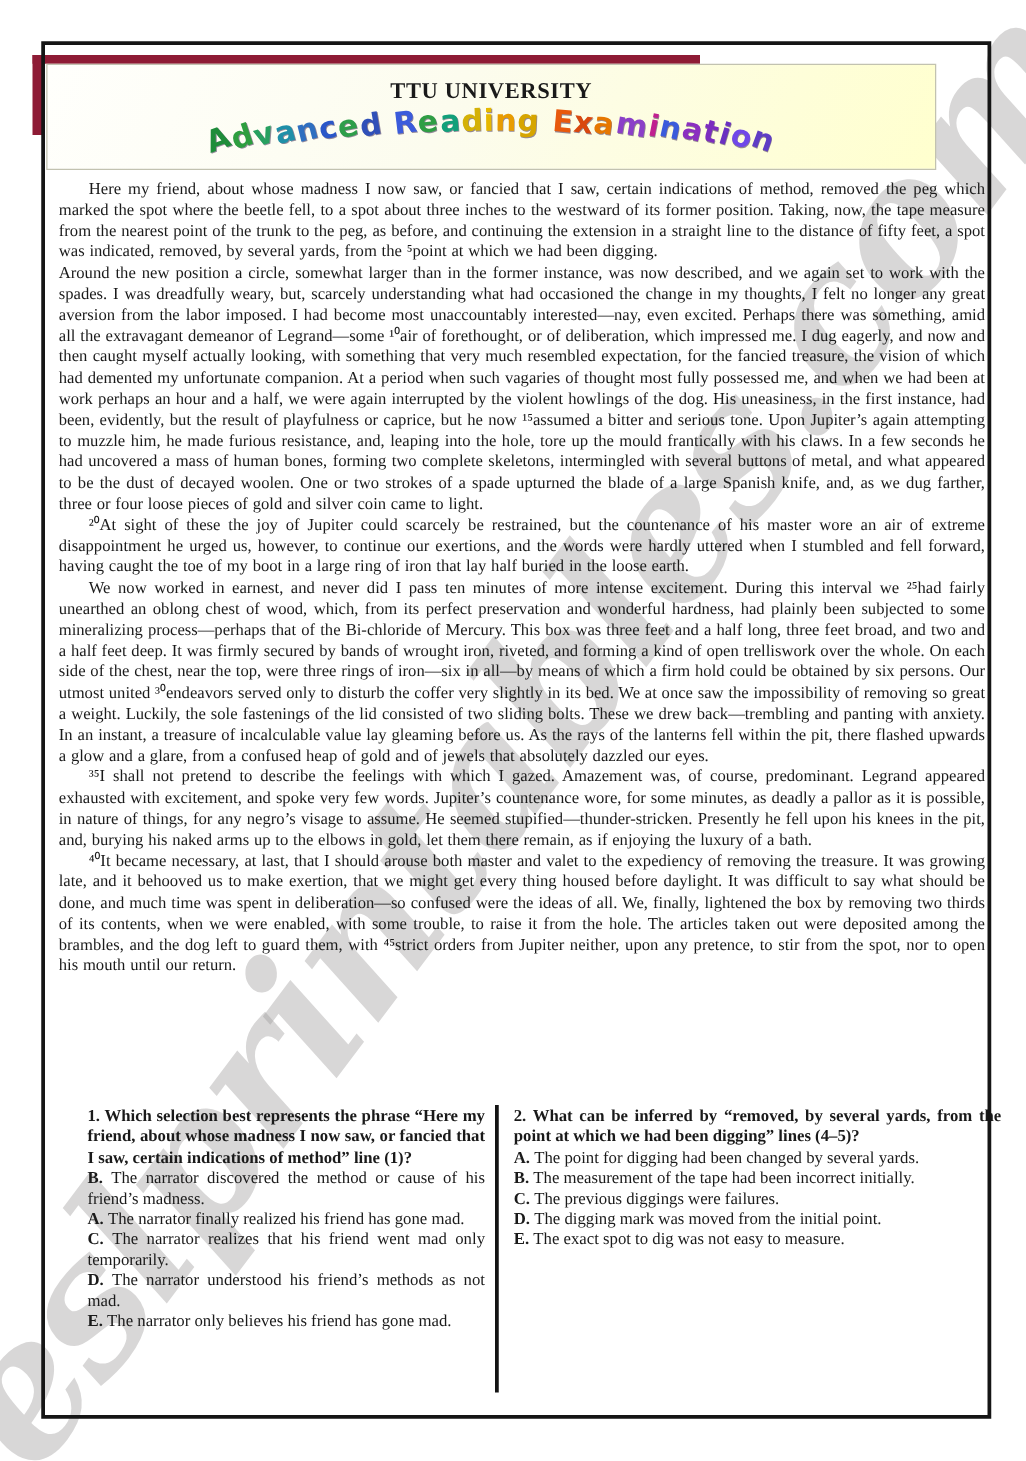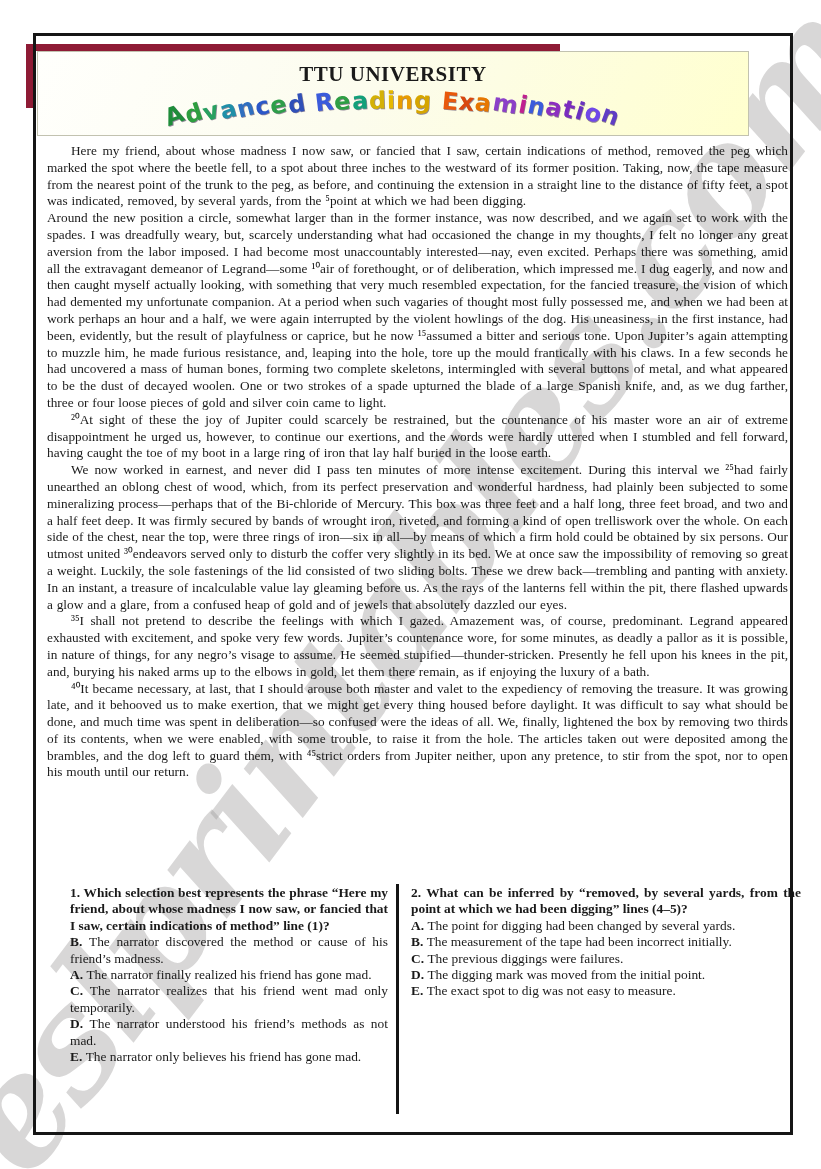--- a/index.html
+++ b/index.html
@@ -10,21 +10,21 @@
   .page-border{position:absolute;left:33px;top:33px;width:754px;height:1096px;
                border:3px solid #151515;z-index:3;pointer-events:none;}
   .maroon-h{position:absolute;left:26px;top:44px;width:534px;height:7px;background:#8e1b35;z-index:2;}
   .maroon-v{position:absolute;left:26px;top:44px;width:9px;height:64px;background:#8e1b35;z-index:2;}
 
   
   .header-box{position:absolute;left:37px;top:51px;width:710px;height:83px;z-index:2;
               border:1px solid #c2c2b0;
               background:linear-gradient(115deg,#fffffc 0%,#fcfcee 45%,#ffffce 100%);
               text-align:center;}
-  .university{margin-top:10px;font-weight:bold;font-size:21px;letter-spacing:0.5px;}
+  .university{margin-top:10px;font-weight:bold;font-size:18px;letter-spacing:0.5px;}
   .wordart{margin-top:7px;font-family:"DejaVu Sans", sans-serif;font-weight:bold;
            font-size:24px;letter-spacing:1px;white-space:nowrap;}
   .wordart span{display:inline-block;text-shadow:0.6px 0.8px 0 rgba(60,40,80,0.55);}
 
   
   .watermark{position:absolute;left:50%;top:588px;z-index:1;white-space:nowrap;
              transform:translate(-50%,-50%) rotate(-53deg);
              font-family:"DejaVu Serif", serif;font-style:italic;font-weight:bold;
              font-size:148px;letter-spacing:-4px;color:rgba(158,156,156,0.40);}
 

